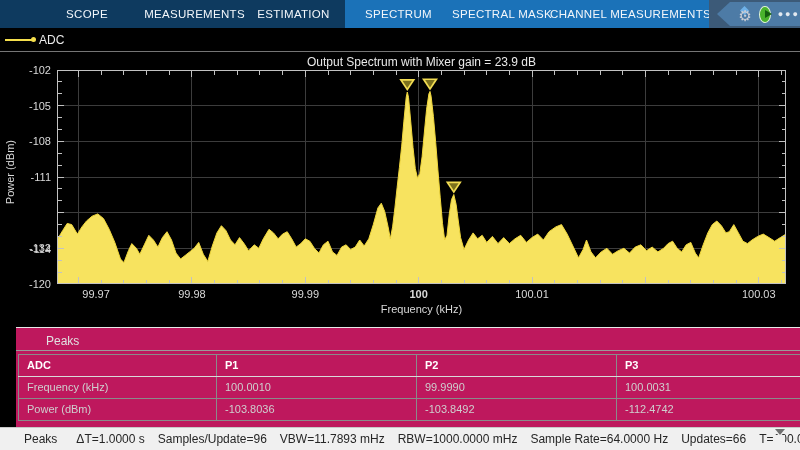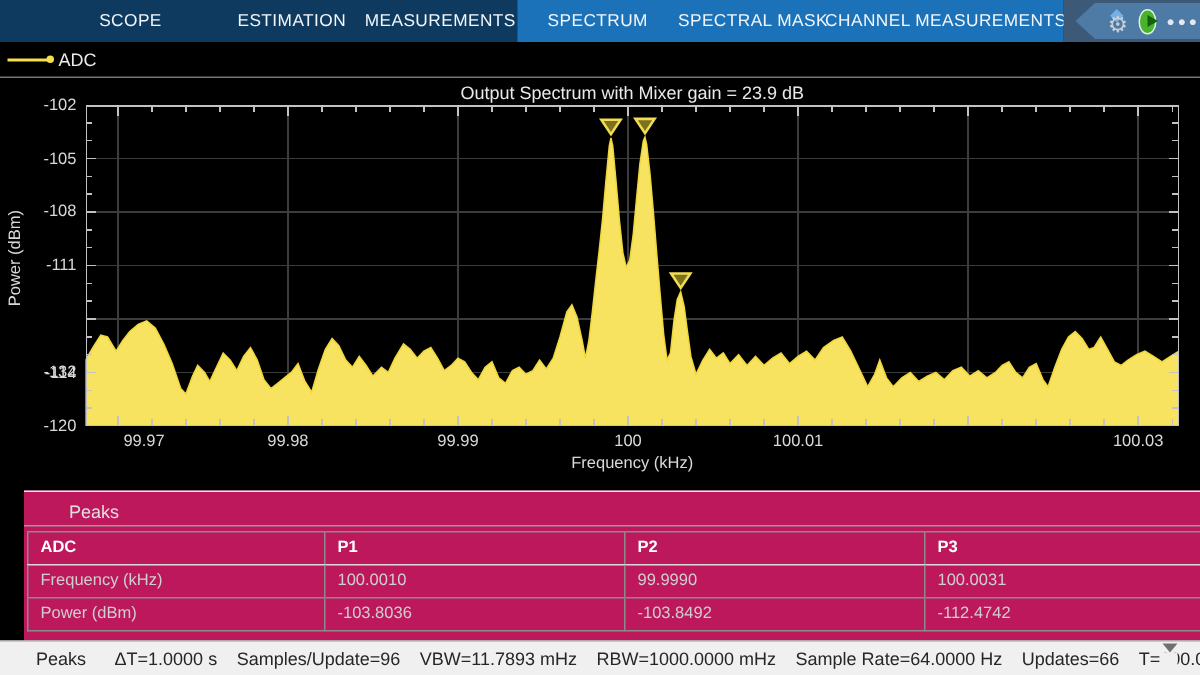--- a/index.html
+++ b/index.html
@@ -82,22 +82,22 @@
   .dock-icon .tri{width:0;height:0;margin-left:0.5px;border-left:5px solid transparent;
       border-right:5px solid transparent;border-top:6px solid #707070;}
   .dock-icon .bar{width:11px;height:2px;background:#707070;margin-top:1px;}
 </style>
 </head>
 <body>
 
 <div class="tabbar">
   <div class="tab-group dark">
       <div class="tab">SCOPE</div>
+      <div class="tab">MEASUREMENTS</div>
       <div class="tab">ESTIMATION</div>
-      <div class="tab">MEASUREMENTS</div>
     </div>
   <div class="tab-group light">
       <div class="tab active">SPECTRUM</div>
       <div class="tab">SPECTRAL MASK</div>
       <div class="tab">CHANNEL MEASUREMENTS</div>
     </div>
   <div class="toolbar-right">
     <div class="arrow-shape">
       <span class="icon-settings">
         <span class="filter"></span>
@@ -244,21 +244,21 @@
       <polygon points="345.5,10.7 355.1,10.7 350.3,18" fill="#7c711d"></polygon>
       <polygon points="388.8,111.5 404.8,111.5 396.8,123.5" fill="#f2dc52"></polygon>
       <polygon points="392,113.2 401.6,113.2 396.8,120.5" fill="#7c711d"></polygon>
     </svg>
   <div class="y-axis-label">Power (dBm)</div>
   <div class="x-axis-label">Frequency (kHz)</div>
   <div id="tick-labels">
       <div class="x-tick-label" style="left: 78.5412px; padding-left: 35px;">99.97</div>
       <div class="x-tick-label" style="left: 191.916px;">99.98</div>
       <div class="x-tick-label" style="left: 305.291px;">99.99</div>
-      <div class="x-tick-label" style="left: 418.666px;">100</div>
+      <div class="x-tick-label" style="left: 418.666px; font-weight: bold;">100</div>
       <div class="x-tick-label" style="left: 532.04px;">100.01</div>
       <div class="x-tick-label" style="left: 645.415px; margin-top: 43px;">100.02</div>
       <div class="x-tick-label" style="left: 758.79px;">100.03</div>
       <div class="y-tick-label" style="top: 12px;">-102</div>
       <div class="y-tick-label" style="top: 47.6667px;">-105</div>
       <div class="y-tick-label" style="top: 83.3333px;">-108</div>
       <div class="y-tick-label" style="top: 119px;">-111</div>
       <div class="y-tick-label" style="top: 154.667px; margin-top: 36px;">-114</div>
       <div class="y-tick-label" style="top: 190.333px;">-132</div>
       <div class="y-tick-label" style="top: 226px;">-120</div>

